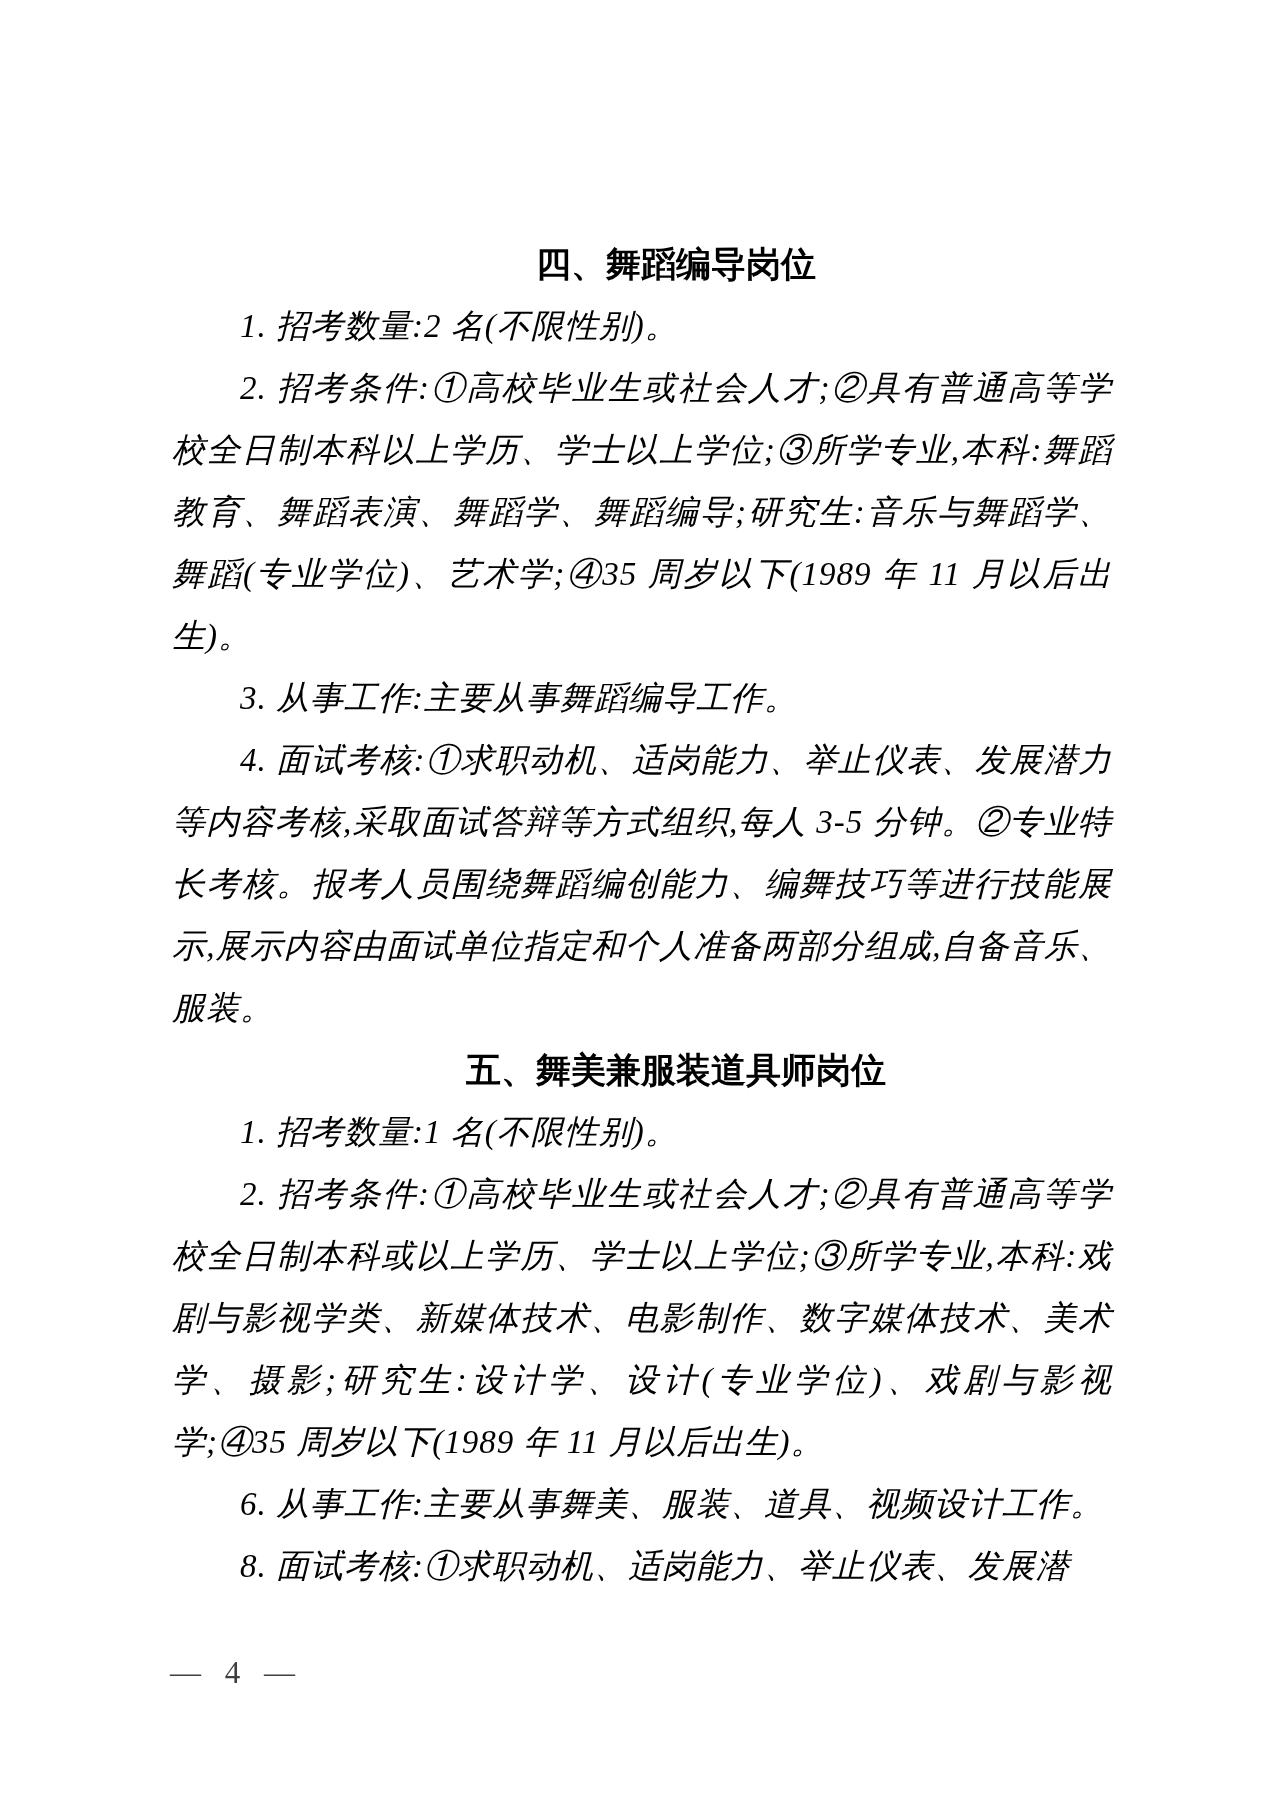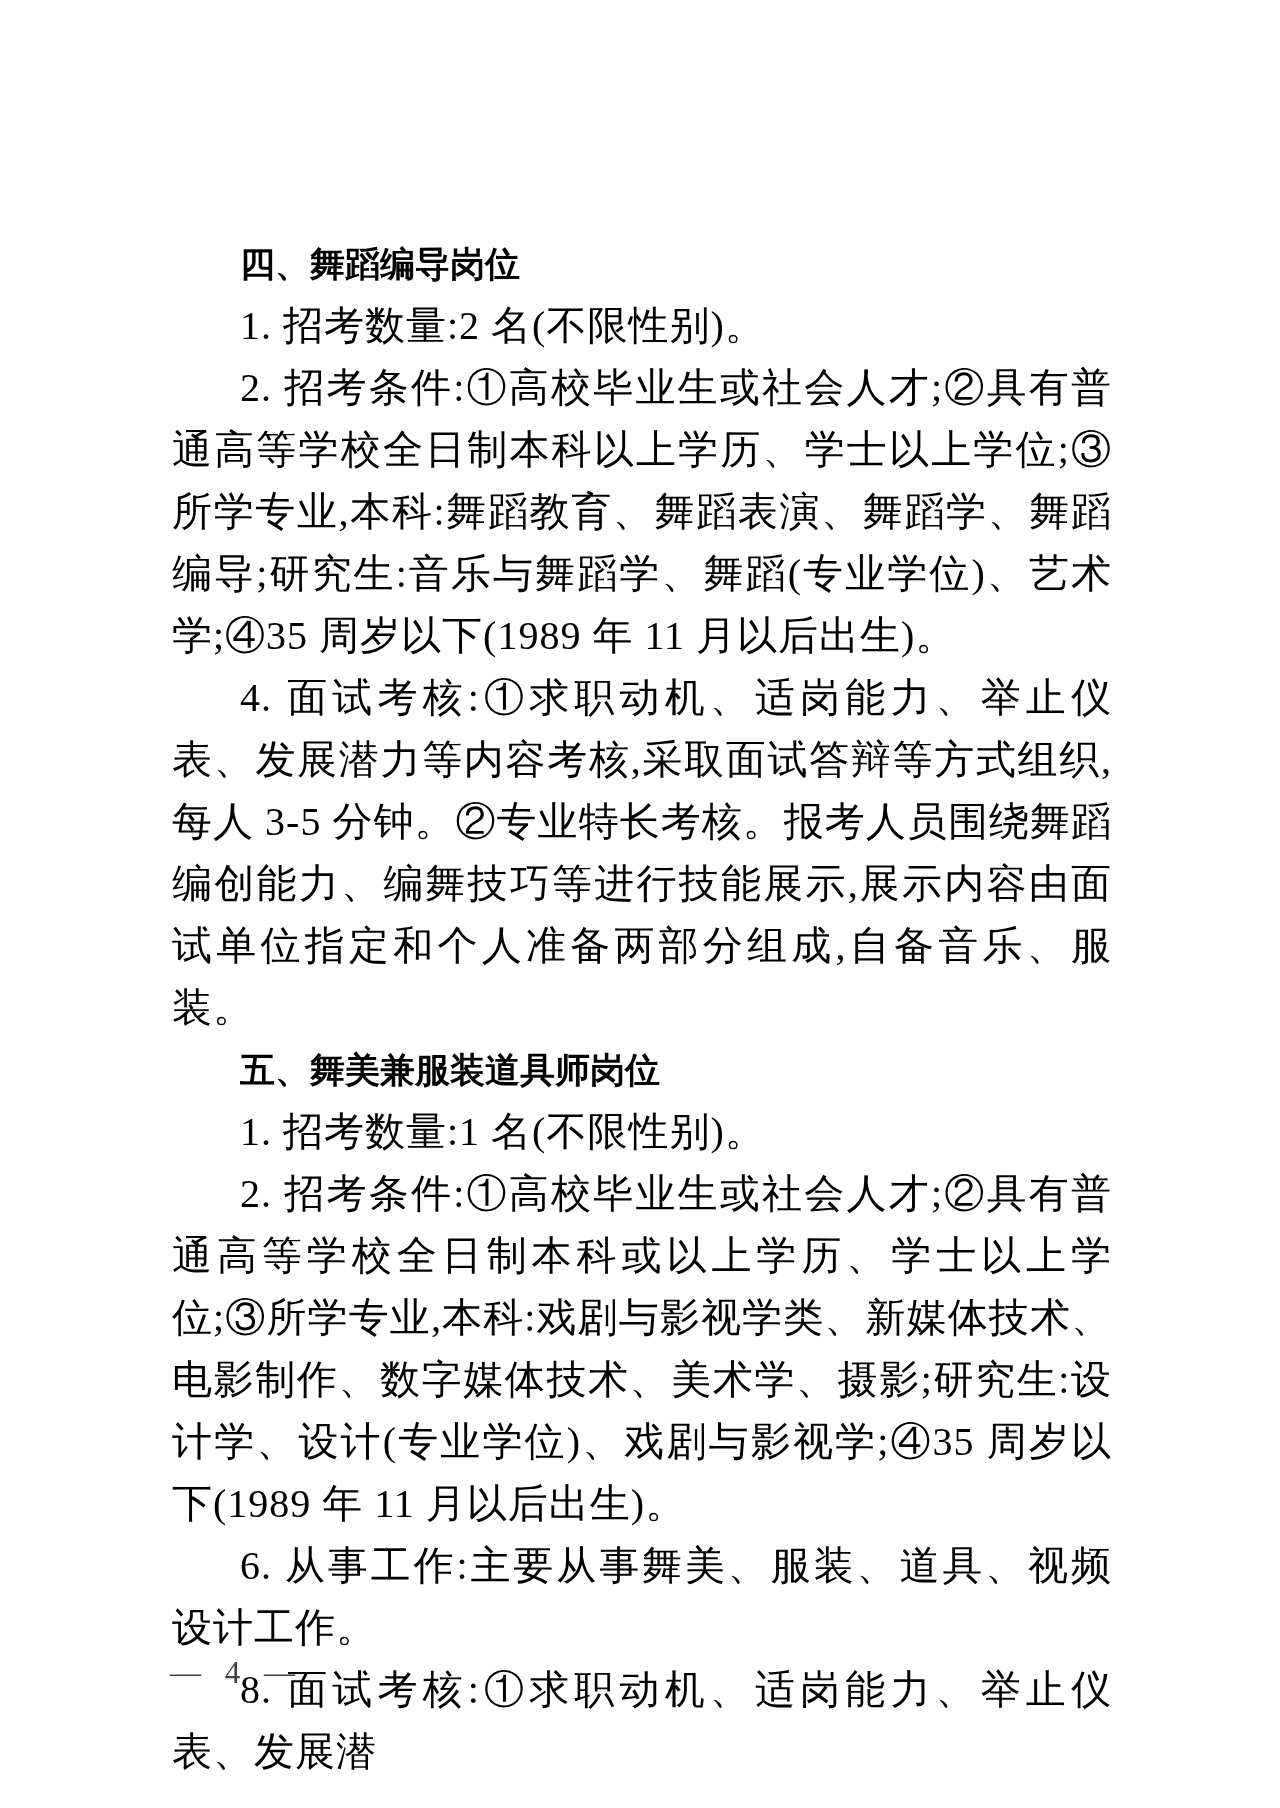--- a/index.html
+++ b/index.html
@@ -25,31 +25,33 @@
   .section-heading {
     margin: 0;
     padding: 0;
     font-family: "Liberation Sans", sans-serif;
     font-weight: 700;
     font-size: 35px;
     line-height: 62px;
     text-indent: 68px;
     color: #000000;
     white-space: nowrap;
+    text-align: center;
   }
   .para {
     margin: 0;
     padding: 0;
     font-family: "Liberation Serif", serif;
-    font-size: 40px;
+    font-size: 33px;
     line-height: 62px;
     text-indent: 68px;
     text-align: justify;
     color: #000000;
     letter-spacing: 1px;
+    font-style: italic;
   }
   .page-footer {
     position: absolute;
     left: 170px;
     top: 1655px;
   }
   .page-number {
     font-family: "Liberation Serif", serif;
     font-size: 31px;
     color: #3f3f3f;
@@ -59,20 +61,21 @@
 </head>
 <body>
 
 <div class="page">
   <main class="content">
 
     <section>
       <h2 class="section-heading">四、舞蹈编导岗位</h2>
       <p class="para">1. 招考数量:2 名(不限性别)。</p>
       <p class="para">2. 招考条件:①高校毕业生或社会人才;②具有普通高等学校全日制本科以上学历、学士以上学位;③所学专业,本科:舞蹈教育、舞蹈表演、舞蹈学、舞蹈编导;研究生:音乐与舞蹈学、舞蹈(专业学位)、艺术学;④35 周岁以下(1989 年 11 月以后出生)。</p>
+      <p class="para">3. 从事工作:主要从事舞蹈编导工作。</p>
       <p class="para">4. 面试考核:①求职动机、适岗能力、举止仪表、发展潜力等内容考核,采取面试答辩等方式组织,每人 3-5 分钟。②专业特长考核。报考人员围绕舞蹈编创能力、编舞技巧等进行技能展示,展示内容由面试单位指定和个人准备两部分组成,自备音乐、服装。</p>
     </section>
 
     <section>
       <h2 class="section-heading">五、舞美兼服装道具师岗位</h2>
       <p class="para">1. 招考数量:1 名(不限性别)。</p>
       <p class="para">2. 招考条件:①高校毕业生或社会人才;②具有普通高等学校全日制本科或以上学历、学士以上学位;③所学专业,本科:戏剧与影视学类、新媒体技术、电影制作、数字媒体技术、美术学、摄影;研究生:设计学、设计(专业学位)、戏剧与影视学;④35 周岁以下(1989 年 11 月以后出生)。</p>
       <p class="para">6. 从事工作:主要从事舞美、服装、道具、视频设计工作。</p>
       <p class="para">8. 面试考核:①求职动机、适岗能力、举止仪表、发展潜</p>
     </section>

